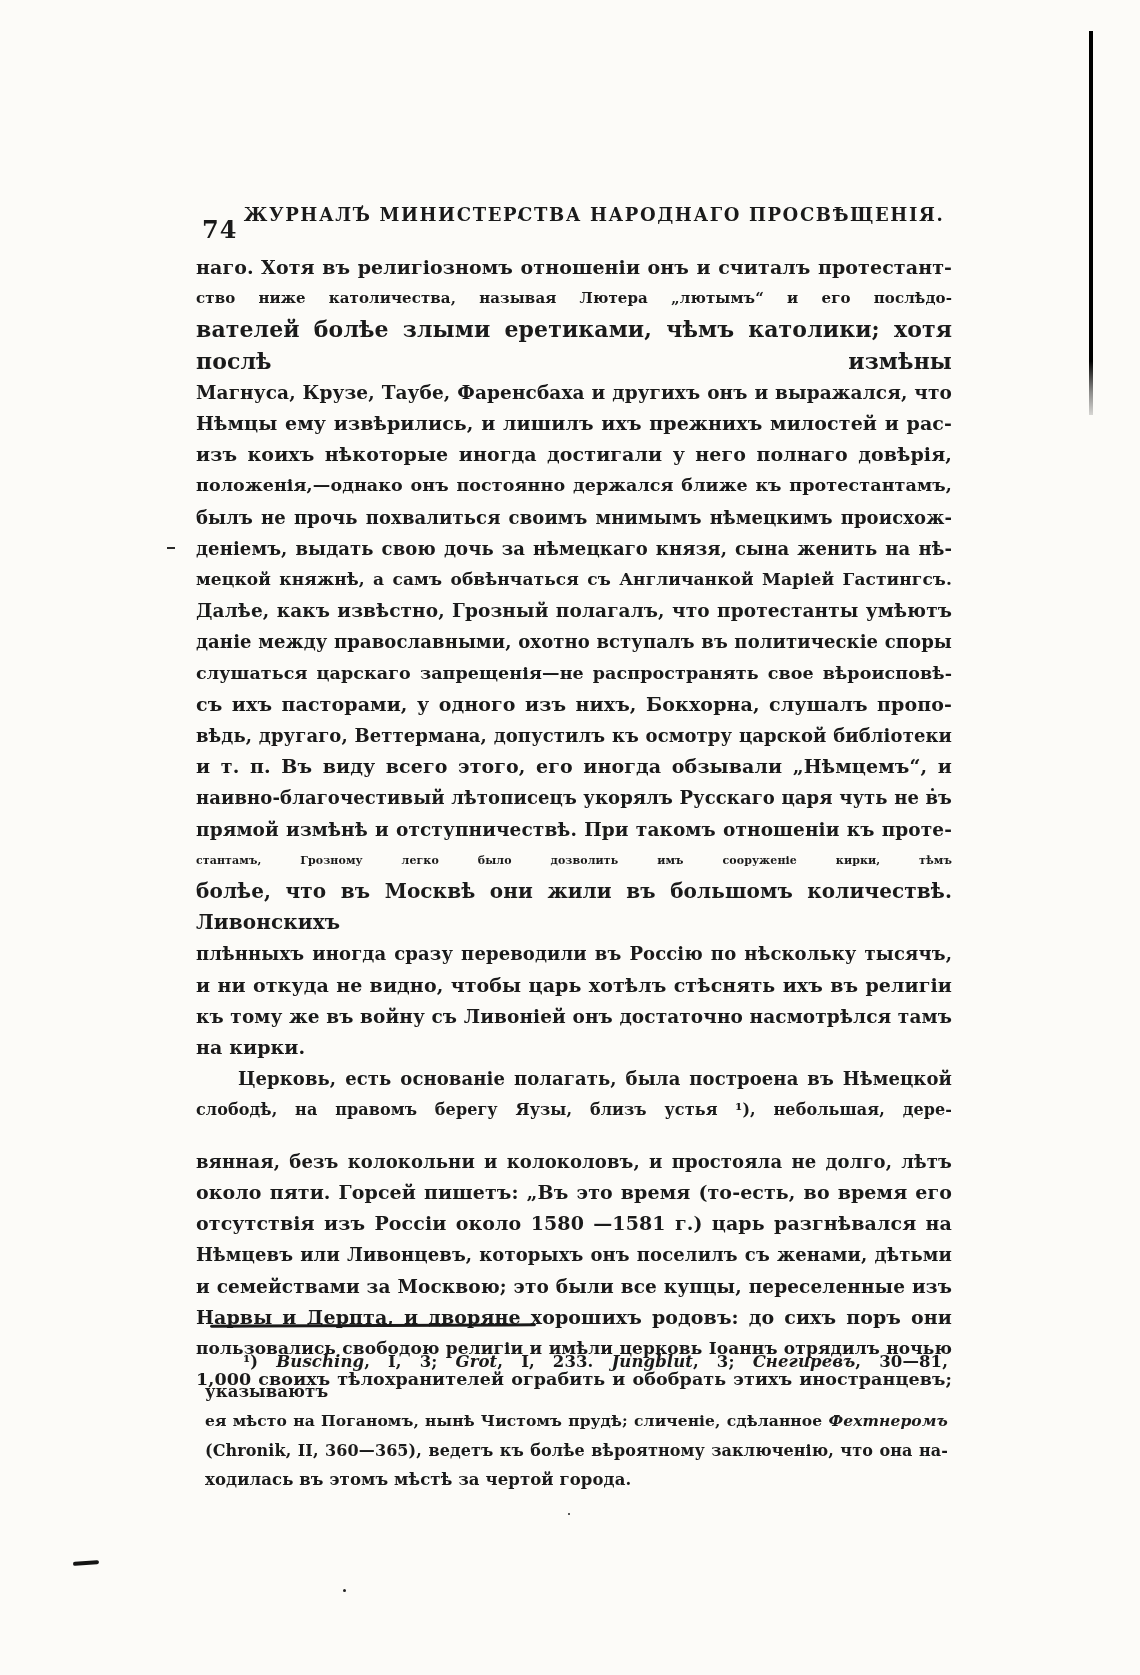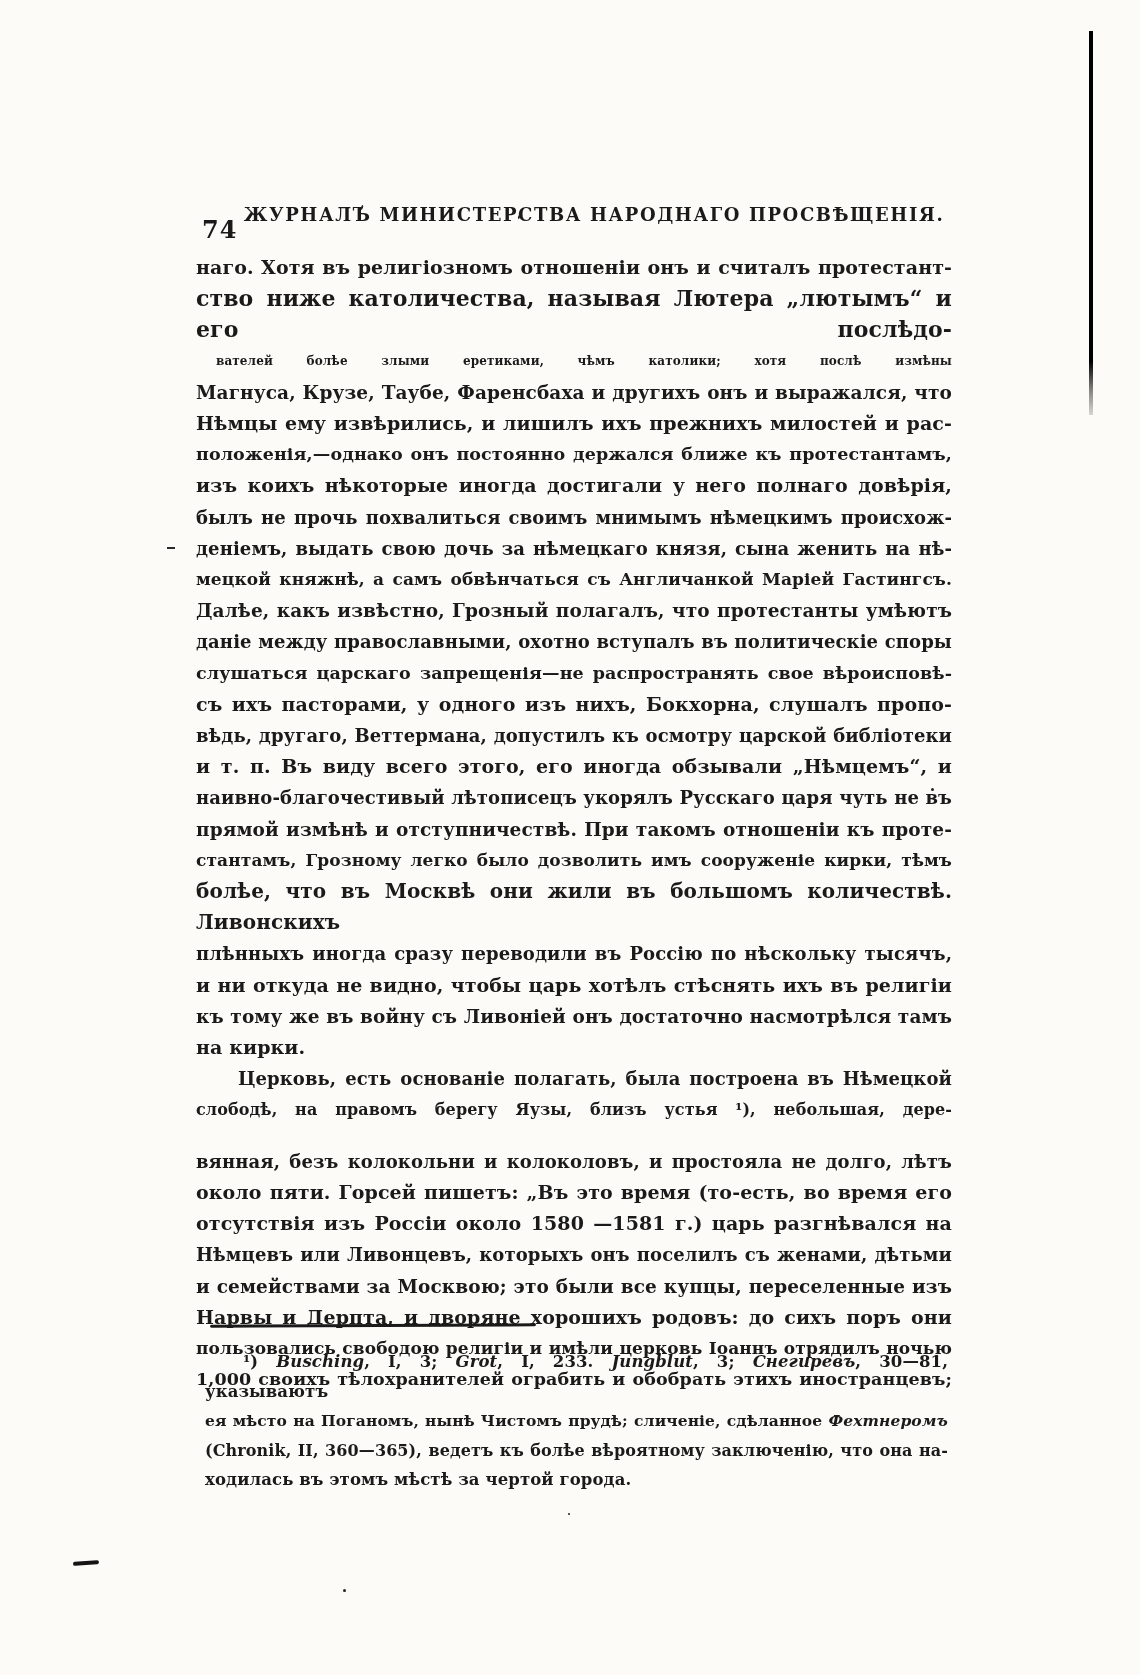--- a/index.html
+++ b/index.html
@@ -91,38 +91,38 @@
 
 <div class="page">
 
   <div class="header">
     <span class="pagenum">74</span>
     <span class="title">ЖУРНАЛЪ МИНИСТЕРСТВА НАРОДНАГО ПРОСВѢЩЕНІЯ.</span>
   </div>
 
   <div class="body">
       <div class="line">наго. Хотя въ религіозномъ отношеніи онъ и считалъ протестант-</div>
-      <div class="line" style="font-size: 22px;">ство ниже католичества, называя Лютера „лютымъ“ и его послѣдо-</div>
-      <div class="line" style="font-size: 12px; margin-left: 20px;">вателей болѣе злыми еретиками, чѣмъ католики; хотя послѣ измѣны</div>
+      <div class="line" style="font-size: 15px;">ство ниже католичества, называя Лютера „лютымъ“ и его послѣдо-</div>
+      <div class="line" style="font-size: 22px;">вателей болѣе злыми еретиками, чѣмъ католики; хотя послѣ измѣны</div>
       <div class="line" style="font-size: 18.5px;">Магнуса, Крузе, Таубе, Фаренсбаха и другихъ онъ и выражался, что</div>
       <div class="line">Нѣмцы ему извѣрились, и лишилъ ихъ прежнихъ милостей и рас-</div>
+      <div class="line">изъ коихъ нѣкоторые иногда достигали у него полнаго довѣрія,</div>
       <div class="line" style="font-size: 17.5px;">положенія,—однако онъ постоянно держался ближе къ протестантамъ,</div>
-      <div class="line">изъ коихъ нѣкоторые иногда достигали у него полнаго довѣрія,</div>
       <div class="line" style="font-size: 18px;">былъ не прочь похвалиться своимъ мнимымъ нѣмецкимъ происхож-</div>
       <div class="line" style="font-size: 18px;">деніемъ, выдать свою дочь за нѣмецкаго князя, сына женить на нѣ-</div>
       <div class="line" style="font-size: 17px;">мецкой княжнѣ, а самъ обвѣнчаться съ Англичанкой Маріей Гастингсъ.</div>
       <div class="line" style="font-size: 18.5px;">Далѣе, какъ извѣстно, Грозный полагалъ, что протестанты умѣютъ</div>
       <div class="line" style="font-size: 18px;">даніе между православными, охотно вступалъ въ политическіе споры</div>
       <div class="line" style="font-size: 17.5px;">слушаться царскаго запрещенія—не распространять свое вѣроисповѣ-</div>
       <div class="line">съ ихъ пасторами, у одного изъ нихъ, Бокхорна, слушалъ пропо-</div>
       <div class="line" style="font-size: 18px;">вѣдь, другаго, Веттермана, допустилъ къ осмотру царской библіотеки</div>
       <div class="line">и т. п. Въ виду всего этого, его иногда обзывали „Нѣмцемъ“, и</div>
       <div class="line" style="font-size: 18px;">наивно-благочестивый лѣтописецъ укорялъ Русскаго царя чуть не въ</div>
       <div class="line" style="font-size: 18.5px;">прямой измѣнѣ и отступничествѣ. При такомъ отношеніи къ проте-</div>
-      <div class="line" style="font-size: 17px;">стантамъ, Грозному легко было дозволить имъ сооруженіе кирки, тѣмъ</div>
+      <div class="line" style="font-size: 11px;">стантамъ, Грозному легко было дозволить имъ сооруженіе кирки, тѣмъ</div>
       <div class="line" style="font-size: 20px;">болѣе, что въ Москвѣ они жили въ большомъ количествѣ. Ливонскихъ</div>
       <div class="line" style="font-size: 18px;">плѣнныхъ иногда сразу переводили въ Россію по нѣскольку тысячъ,</div>
       <div class="line">и ни откуда не видно, чтобы царь хотѣлъ стѣснять ихъ въ религіи</div>
       <div class="line" style="font-size: 18.5px;">къ тому же въ войну съ Ливоніей онъ достаточно насмотрѣлся тамъ</div>
       <div class="line nojust">на кирки.</div>
       <div class="line indent" style="font-size: 18px;">Церковь, есть основаніе полагать, была построена въ Нѣмецкой</div>
       <div class="line" style="font-size: 16px;">слободѣ, на правомъ берегу Яузы, близъ устья ¹), небольшая, дере-</div>
       <div class="line" style="font-size: 18px; margin-top: 20px;">вянная, безъ колокольни и колоколовъ, и простояла не долго, лѣтъ</div>
       <div class="line">около пяти. Горсей пишетъ: „Въ это время (то-есть, во время его</div>
       <div class="line">отсутствія изъ Россіи около 1580 —1581 г.) царь разгнѣвался на</div>

